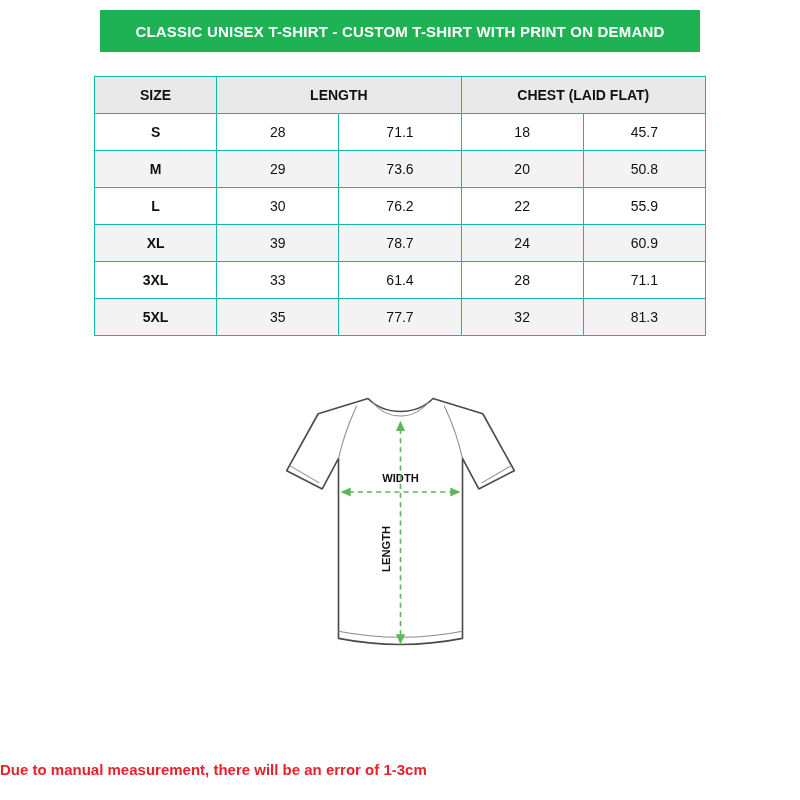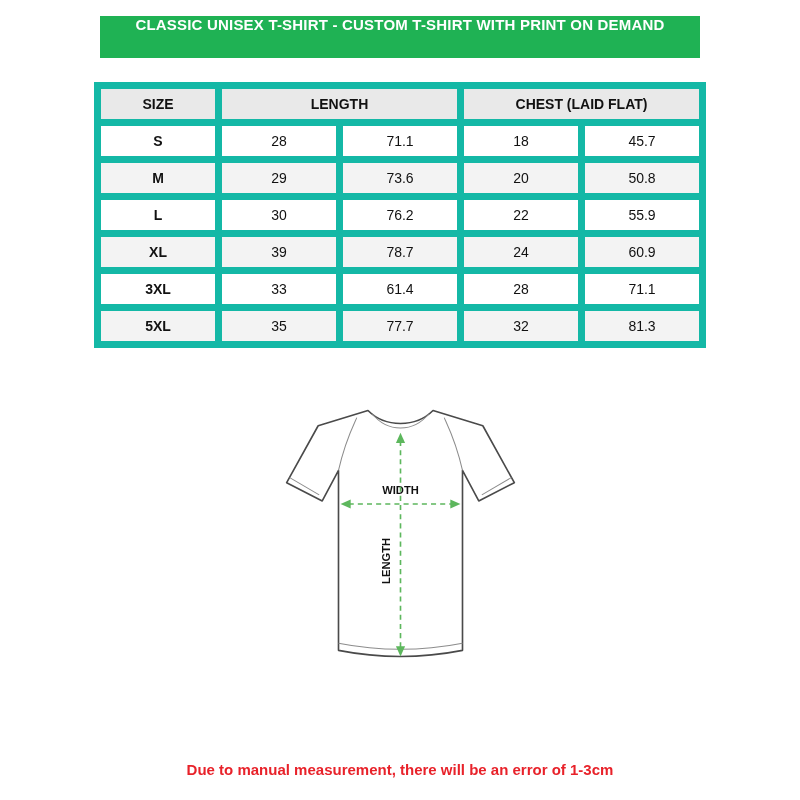--- a/index.html
+++ b/index.html
@@ -7,55 +7,55 @@
   body {
     width: 800px; height: 800px;
     font-family: "Liberation Sans", sans-serif;
     position: relative; overflow: hidden;
   }
   .page {
     width: 800px; height: 800px;
     display: flex; flex-direction: column; align-items: center;
   }
   .banner {
-    margin-top: 16px;
+    margin-top: 10px;
     width: 600px; height: 42px;
     background: var(--banner-bg, #1fb254);
     color: #ffffff;
-    display: flex; justify-content: center;
+    display: flex; align-items: center; justify-content: center;
     font-weight: bold; font-size: 15px; letter-spacing: 0.2px;
     text-align: center;
   }
   table.chart {
     margin-top: 24px;
     width: 612px;
     border-collapse: collapse;
     table-layout: fixed;
   }
   table.chart th, table.chart td {
-    border: 7px solid #14b8a6;
+    border: 1px solid #14b8a6;
     height: 37px;
     text-align: center; vertical-align: middle;
     font-size: 14px; color: #111;
   }
   table.chart thead th { background: #e9e9e9; font-weight: bold; }
   table.chart td.size-col { font-weight: bold; }
   table.chart tbody tr:nth-child(even) { background: #f3f3f3; }
   .diagram-wrap { margin-top: 32px; }
   svg text {
     font-family: "Liberation Sans", sans-serif;
     font-weight: bold; font-size: 11px; fill: #111;
   }
   .outline { fill: #ffffff; stroke: #4a4a4a; stroke-width: 1.6; stroke-linejoin: round; }
   .seam { fill: none; stroke: #8c8c8c; stroke-width: 1; }
   .arrow-line { stroke: var(--arrow-color, #5db75d); stroke-width: 1.6; stroke-dasharray: 5 4; fill: none; }
   .arrow-head { fill: var(--arrow-color, #5db75d); stroke: none; }
   .note {
     position: absolute; bottom: 22px; left: 0;
-    width: 100%; text-align: center;
+    width: 100%; 
     color: var(--note-color, #e8222a);
     font-weight: bold; font-size: 15px;
   }
 </style>
 </head>
 <body>
 
 <div class="page">
 
   <div class="banner">

